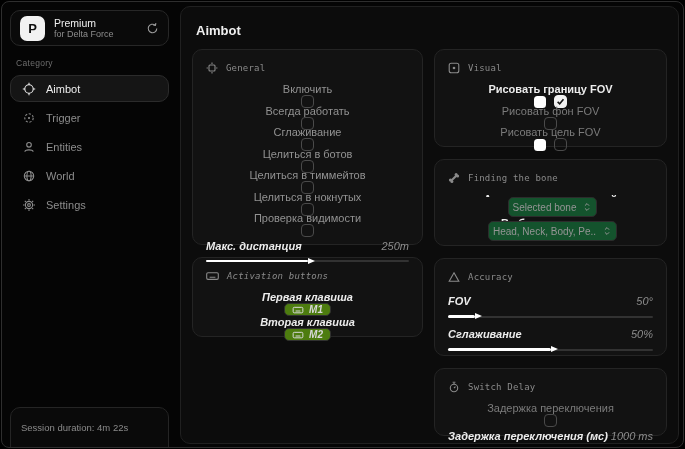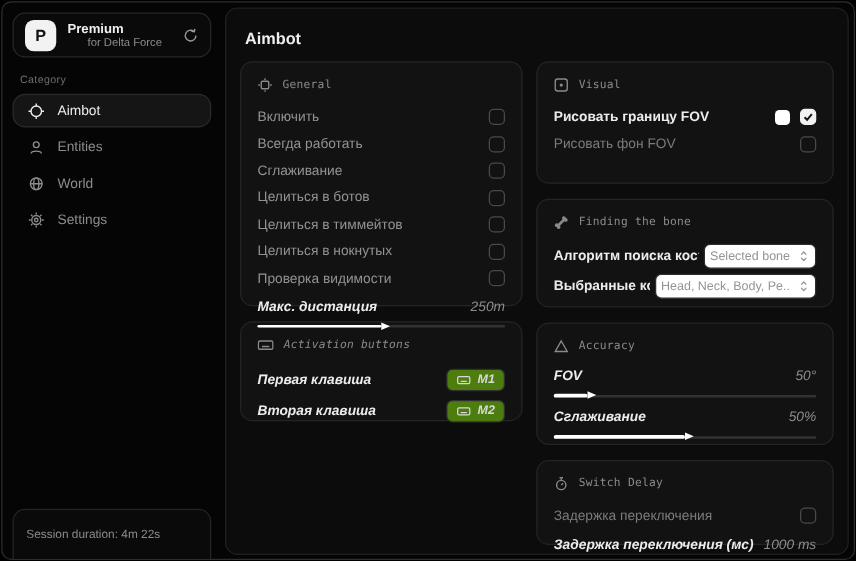--- a/index.html
+++ b/index.html
@@ -11,22 +11,22 @@
     font-family:"Liberation Sans",sans-serif;color:#e9e9e9;
     -webkit-font-smoothing:antialiased;
   }
   
   .sidebar{width:175px;flex:none;position:relative;}
   .brand-box{margin:8px 8px 0 8px;height:36px;border:1px solid #272727;border-radius:10px;
     display:flex;align-items:center;padding:0 9px;gap:9px;background:#0a0a0a;}
   .brand-logo{width:25px;height:25px;border-radius:7px;background:#f2f2f2;color:#111;
     display:flex;align-items:center;justify-content:center;font-weight:700;font-size:13px;}
   .brand-txt{display:flex;flex-direction:column;line-height:1.15;flex:1;min-width:0;}
-  .brand-title{font-size:10.5px;font-weight:700;color:#f0f0f0;}
-  .brand-sub{font-size:9px;color:#8d8d8d;margin-left:16px;}
+  .brand-title{font-size:10.5px;font-weight:400;color:#f0f0f0;}
+  .brand-sub{font-size:9px;color:#8d8d8d;}
   .sync-btn{color:#9a9a9a;display:flex;align-items:center;}
   .category{margin:12px 14px 7px 14px;font-size:8.5px;color:#6e6e6e;letter-spacing:.3px;}
   .nav{display:flex;flex-direction:column;gap:3px;padding:0 8px;}
   .nav-item{height:26px;display:flex;align-items:center;gap:10px;padding:0 11px;
     border:1px solid transparent;border-radius:10px;color:#8d8d8d;font-size:11px;}
   .nav-item.active{background:#151515;border-color:#2b2b2b;color:#ededed;height:27px;}
   .nav-item .nicon{display:flex;align-items:center;}
   .session-box{position:absolute;left:8px;right:8px;bottom:-12px;height:52px;
     border:1px solid #252525;border-radius:10px;padding:9px 10px;background:#0a0a0a;}
   .session-box span{font-size:9.5px;color:#8b8b8b;}
@@ -35,21 +35,21 @@
     background:#0c0c0c;padding:8px 11px 0 11px;overflow:hidden;}
   .main-title{font-size:13px;font-weight:700;color:#efefef;margin:8px 0 11px 4px;}
   .columns{display:flex;gap:11px;}
   .col{display:flex;flex-direction:column;gap:12px;}
   .col-left{width:236px;}
   .col-right{width:238px;}
   .panel{background:#121212;border:1px solid #242424;border-radius:10px;padding:10px 13px;}
   .panel-head{display:flex;align-items:center;gap:8px;color:#8a8a8a;
     font-family:"DejaVu Sans Mono",monospace;font-size:9px;letter-spacing:.2px;margin:2px 0 9px 0;}
   .picon{display:flex;align-items:center;color:#8a8a8a;}
-  .row{display:flex;align-items:center;justify-content:space-between;height:21.5px;}
+  .row{display:flex;align-items:center;justify-content:space-between;height:21.5px;flex-direction:column;}
   .lbl{font-size:11px;}
   .dim{color:#929292;}
   .dimmer{color:#7b7b7b;}
   .bright{color:#ececec;font-weight:600;}
   .val{font-size:11px;color:#8d8d8d;}
   
   .cb{width:13px;height:13px;border:1.3px solid #4a4a4a;border-radius:4px;flex:none;
     display:flex;align-items:center;justify-content:center;background:transparent;}
   .cb.checked{background:#f2f2f2;border-color:#f2f2f2;}
   .swatch{width:12px;height:12px;border-radius:3.5px;background:#ffffff;flex:none;}
@@ -57,21 +57,21 @@
   
   .srow{display:flex;align-items:center;justify-content:space-between;height:18px;margin-top:3px;font-style:italic;}
   .slider{position:relative;height:9px;margin:2px 0 4px 0;}
   .track{position:absolute;left:0;right:0;top:3.5px;height:2px;background:#323232;border-radius:2px;}
   .fill{position:absolute;left:0;top:3px;height:2.6px;background:#fff;border-radius:2px;}
   .fill::after{content:"";position:absolute;right:-7px;top:50%;transform:translateY(-50%);
     width:0;height:0;border-left:7px solid #fff;border-top:3.5px solid transparent;border-bottom:3.5px solid transparent;}
   
   .brow{height:24px;}
   .clip{white-space:nowrap;overflow:hidden;flex:1;min-width:0;}
-  .select{margin-left:4px;flex:none;height:20px;background:#ffffff;border:1px solid #2c2c2c;border-radius:5px;
+  .select{margin-left:4px;flex:none;height:20px;background:#14532d;border:1px solid #2c2c2c;border-radius:5px;
     display:flex;align-items:center;gap:6px;padding:0 4px;color:#949494;font-size:10px;}
   .sel-txt{white-space:nowrap;}
   .keybadge{height:18px;background:#4d7c0f;border:1px solid #303030;border-radius:5px;
     display:flex;align-items:center;gap:5px;padding:0 7px;color:#d8d8d8;font-size:10px;font-weight:600;}
   .kb-row{height:25px;}
   svg{display:block;}
 </style>
 </head>
 <body>
 
@@ -100,20 +100,29 @@
           <svg width="14" height="14" viewBox="0 0 14 14" fill="none" stroke="currentColor" stroke-width="1.1">
             <circle cx="7" cy="7" r="4.2"></circle>
             <path d="M7,0.8 V3 M7,11 V13.2 M0.8,7 H3 M11,7 H13.2"></path>
           </svg>
         </span>
         <span>Aimbot</span>
       </div>
       <div class="nav-item">
         <span class="nicon">
           <svg width="14" height="14" viewBox="0 0 14 14" fill="none" stroke="currentColor" stroke-width="1.1">
+            <circle cx="7" cy="7" r="4.2" stroke-dasharray="2.2 1.6"></circle>
+            <circle cx="7" cy="7" r="1.1" fill="currentColor" stroke="none"></circle>
+          </svg>
+        </span>
+        <span>Trigger</span>
+      </div>
+      <div class="nav-item">
+        <span class="nicon">
+          <svg width="14" height="14" viewBox="0 0 14 14" fill="none" stroke="currentColor" stroke-width="1.1">
             <circle cx="7" cy="4.8" r="2.3"></circle>
             <path d="M2.9,11.8 C2.9,9.2 11.1,9.2 11.1,11.8"></path>
           </svg>
         </span>
         <span>Entities</span>
       </div>
       <div class="nav-item">
         <span class="nicon">
           <svg width="14" height="14" viewBox="0 0 14 14" fill="none" stroke="currentColor" stroke-width="1.1">
             <circle cx="7" cy="7" r="4.7"></circle>
@@ -248,20 +257,27 @@
                 <svg width="9" height="9" viewBox="0 0 10 10" fill="none" stroke="#161616" stroke-width="1.8">
                   <path d="M1.8,5.4 L4.1,7.6 L8.3,2.6"></path>
                 </svg>
               </span>
             </span>
           </div>
           <div class="row">
             <span class="lbl dimmer">Рисовать фон FOV</span>
             <span class="cb"></span>
           </div>
+          <div class="row">
+            <span class="lbl dimmer">Рисовать цель FOV</span>
+            <span class="rgroup">
+              <span class="swatch"></span>
+              <span class="cb"></span>
+            </span>
+          </div>
         </div>
 
         <div class="panel" style="height:87px;">
           <div class="panel-head">
             <span class="picon">
               <svg width="12" height="12" viewBox="0 0 12 12" fill="currentColor" stroke="currentColor">
                 <path d="M3.2,8.8 L8.8,3.2" stroke-width="2.1" fill="none"></path>
                 <circle cx="2.4" cy="8.1" r="1.5" stroke="none"></circle>
                 <circle cx="3.9" cy="9.6" r="1.5" stroke="none"></circle>
                 <circle cx="8.1" cy="2.4" r="1.5" stroke="none"></circle>

